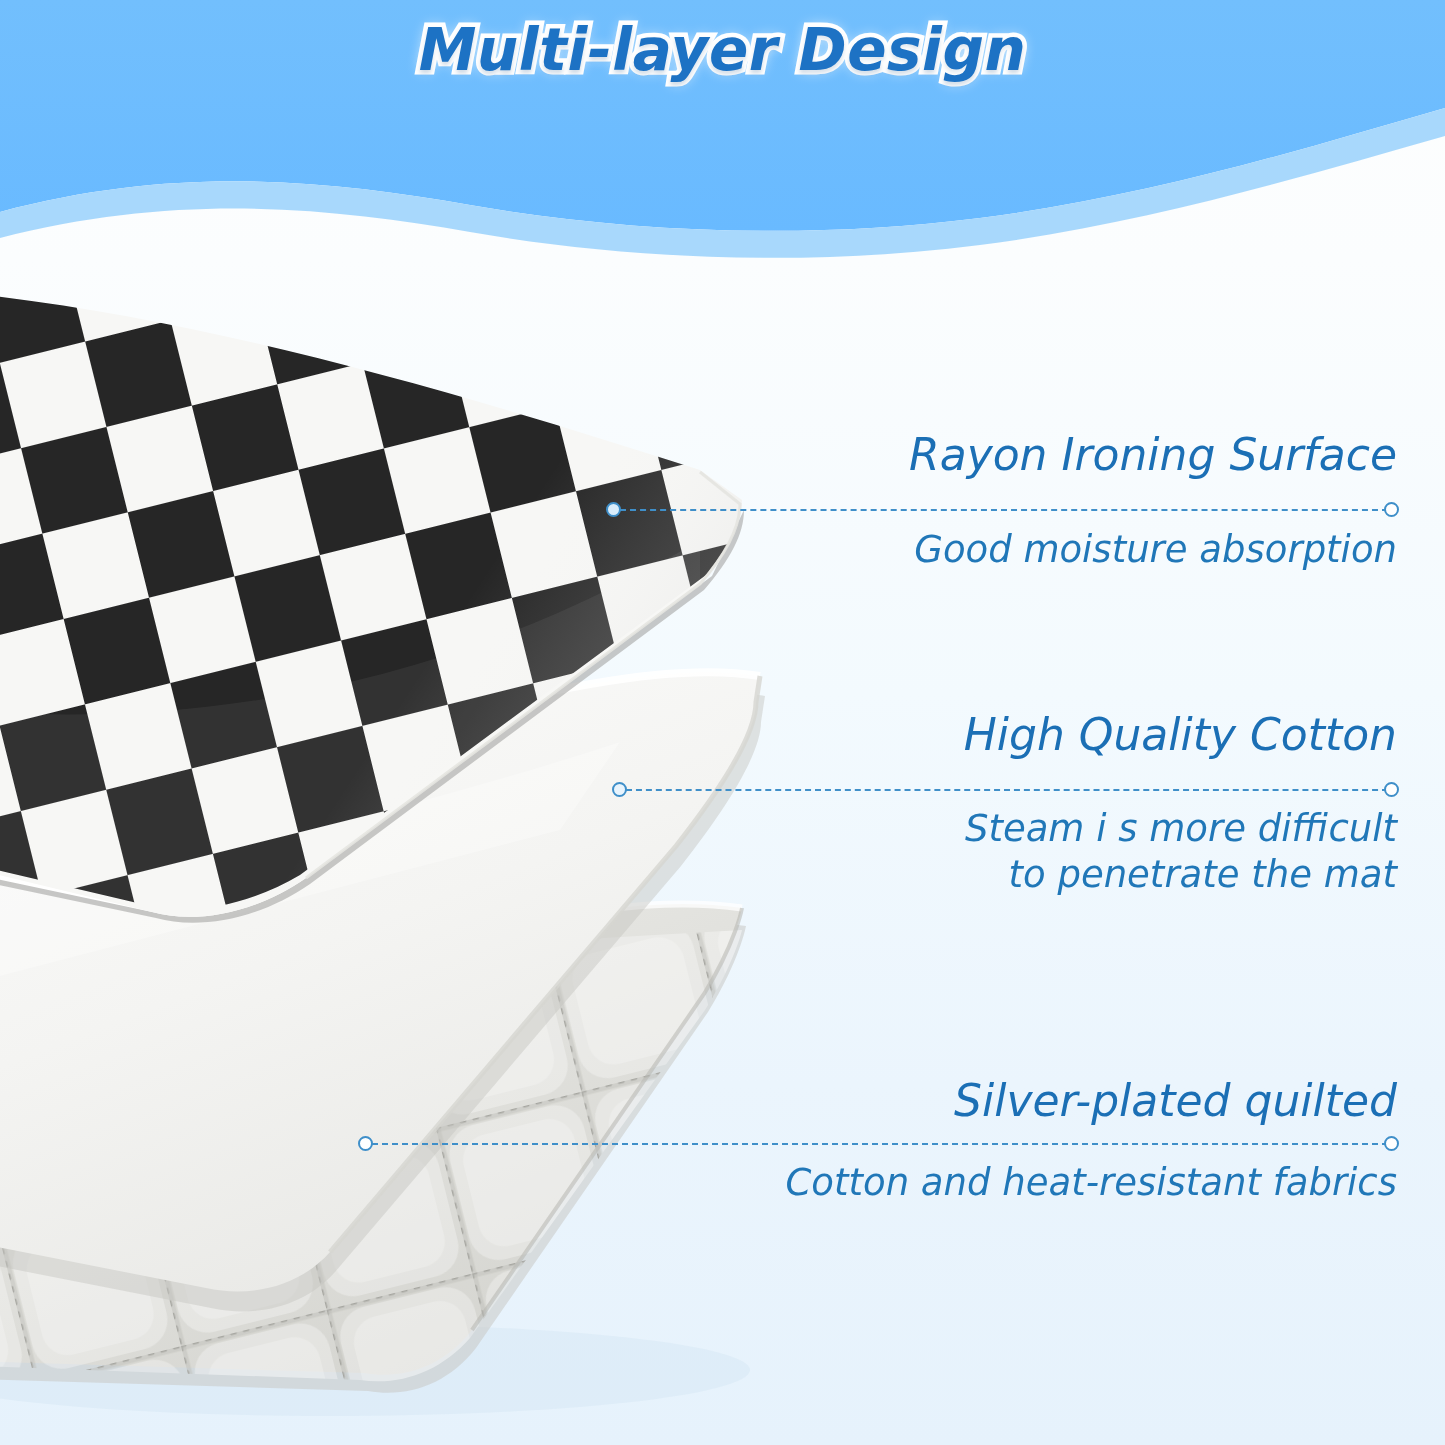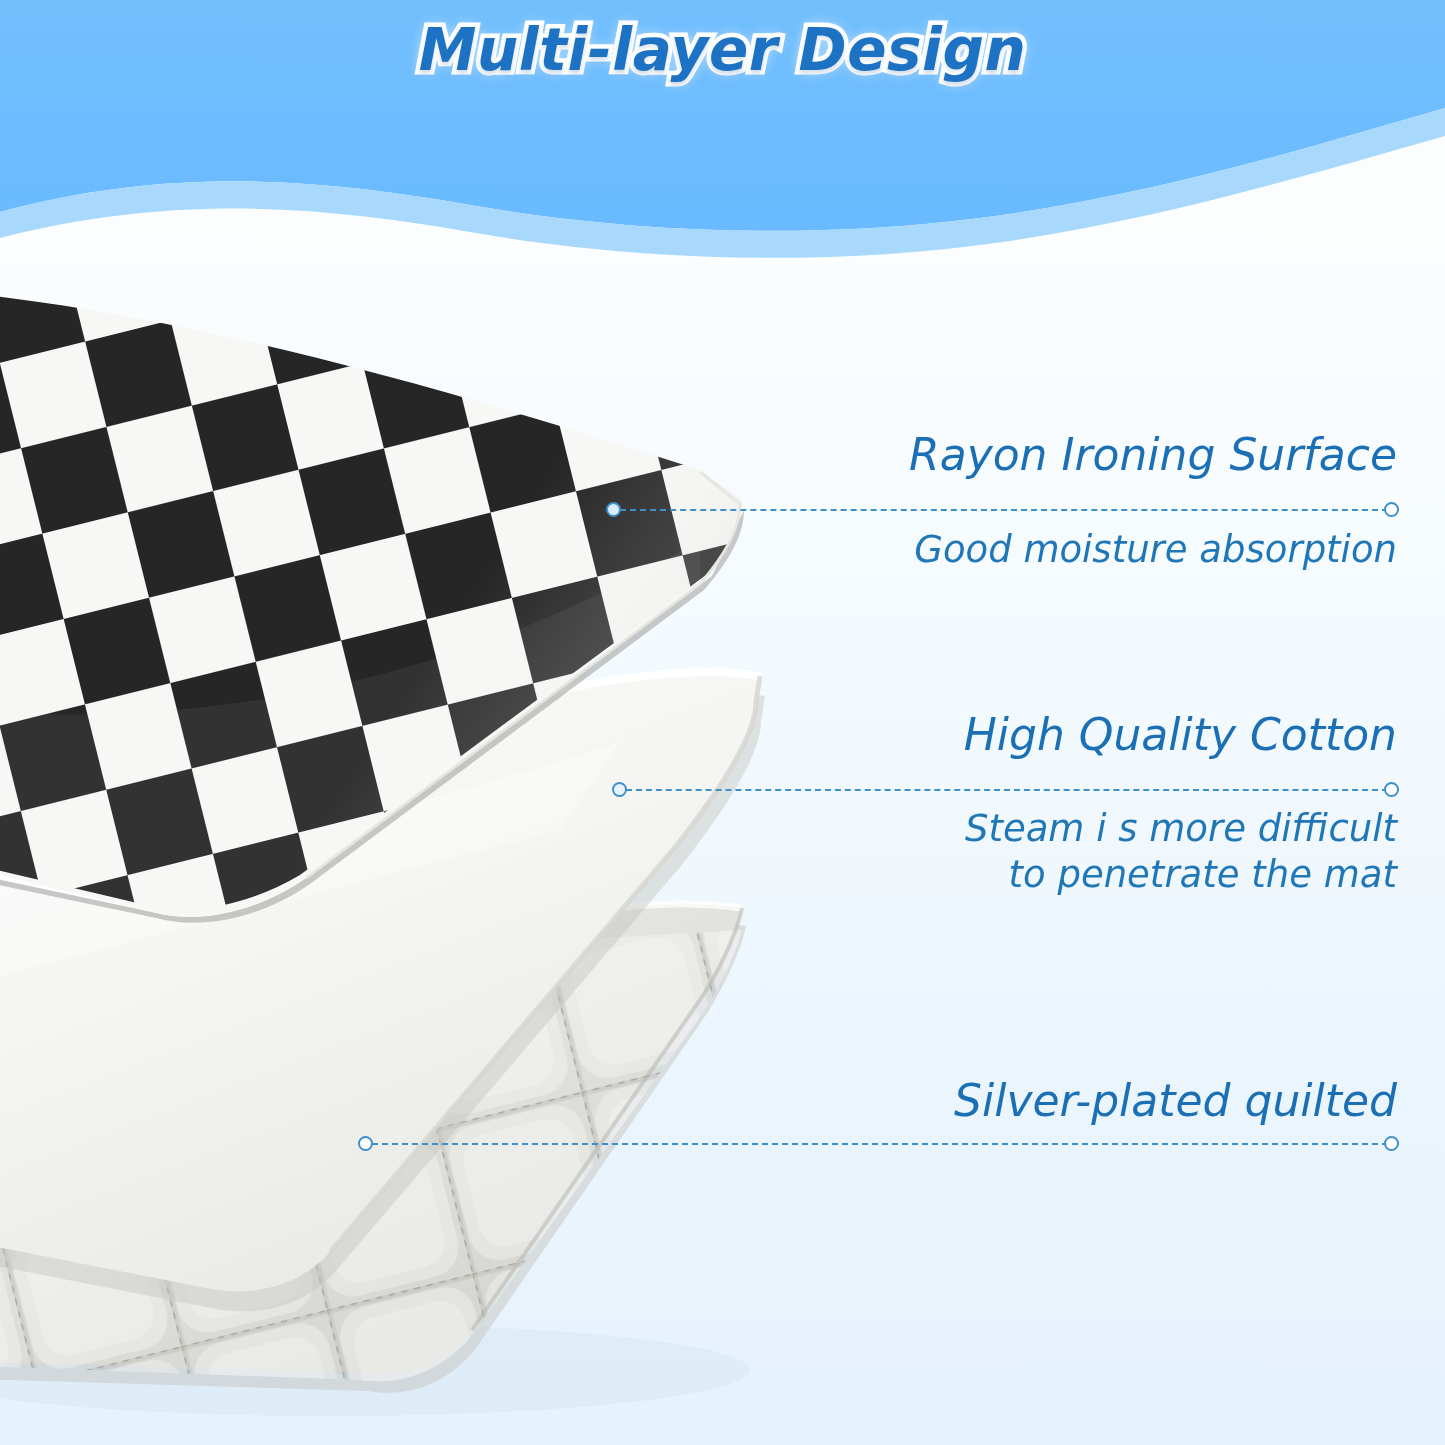--- a/index.html
+++ b/index.html
@@ -301,16 +301,17 @@
   </div>
   <div class="callout" style="right:48px; top:712px; width:820px;">
     <div class="c-title">High Quality Cotton</div>
   </div>
 
   <div class="callout" style="right:48px; top:1066px; width:900px;margin-top:12px;">
     <div class="c-title">Silver-plated quilted</div>
   </div>
   <div class="callout" style="right:48px; top:1160px; width:900px;">
     <div class="c-sub">
+      <span class="sub-line">Cotton and heat-resistant fabrics</span>
     </div>
   </div>
 
 </div>
 
 </body></html>

